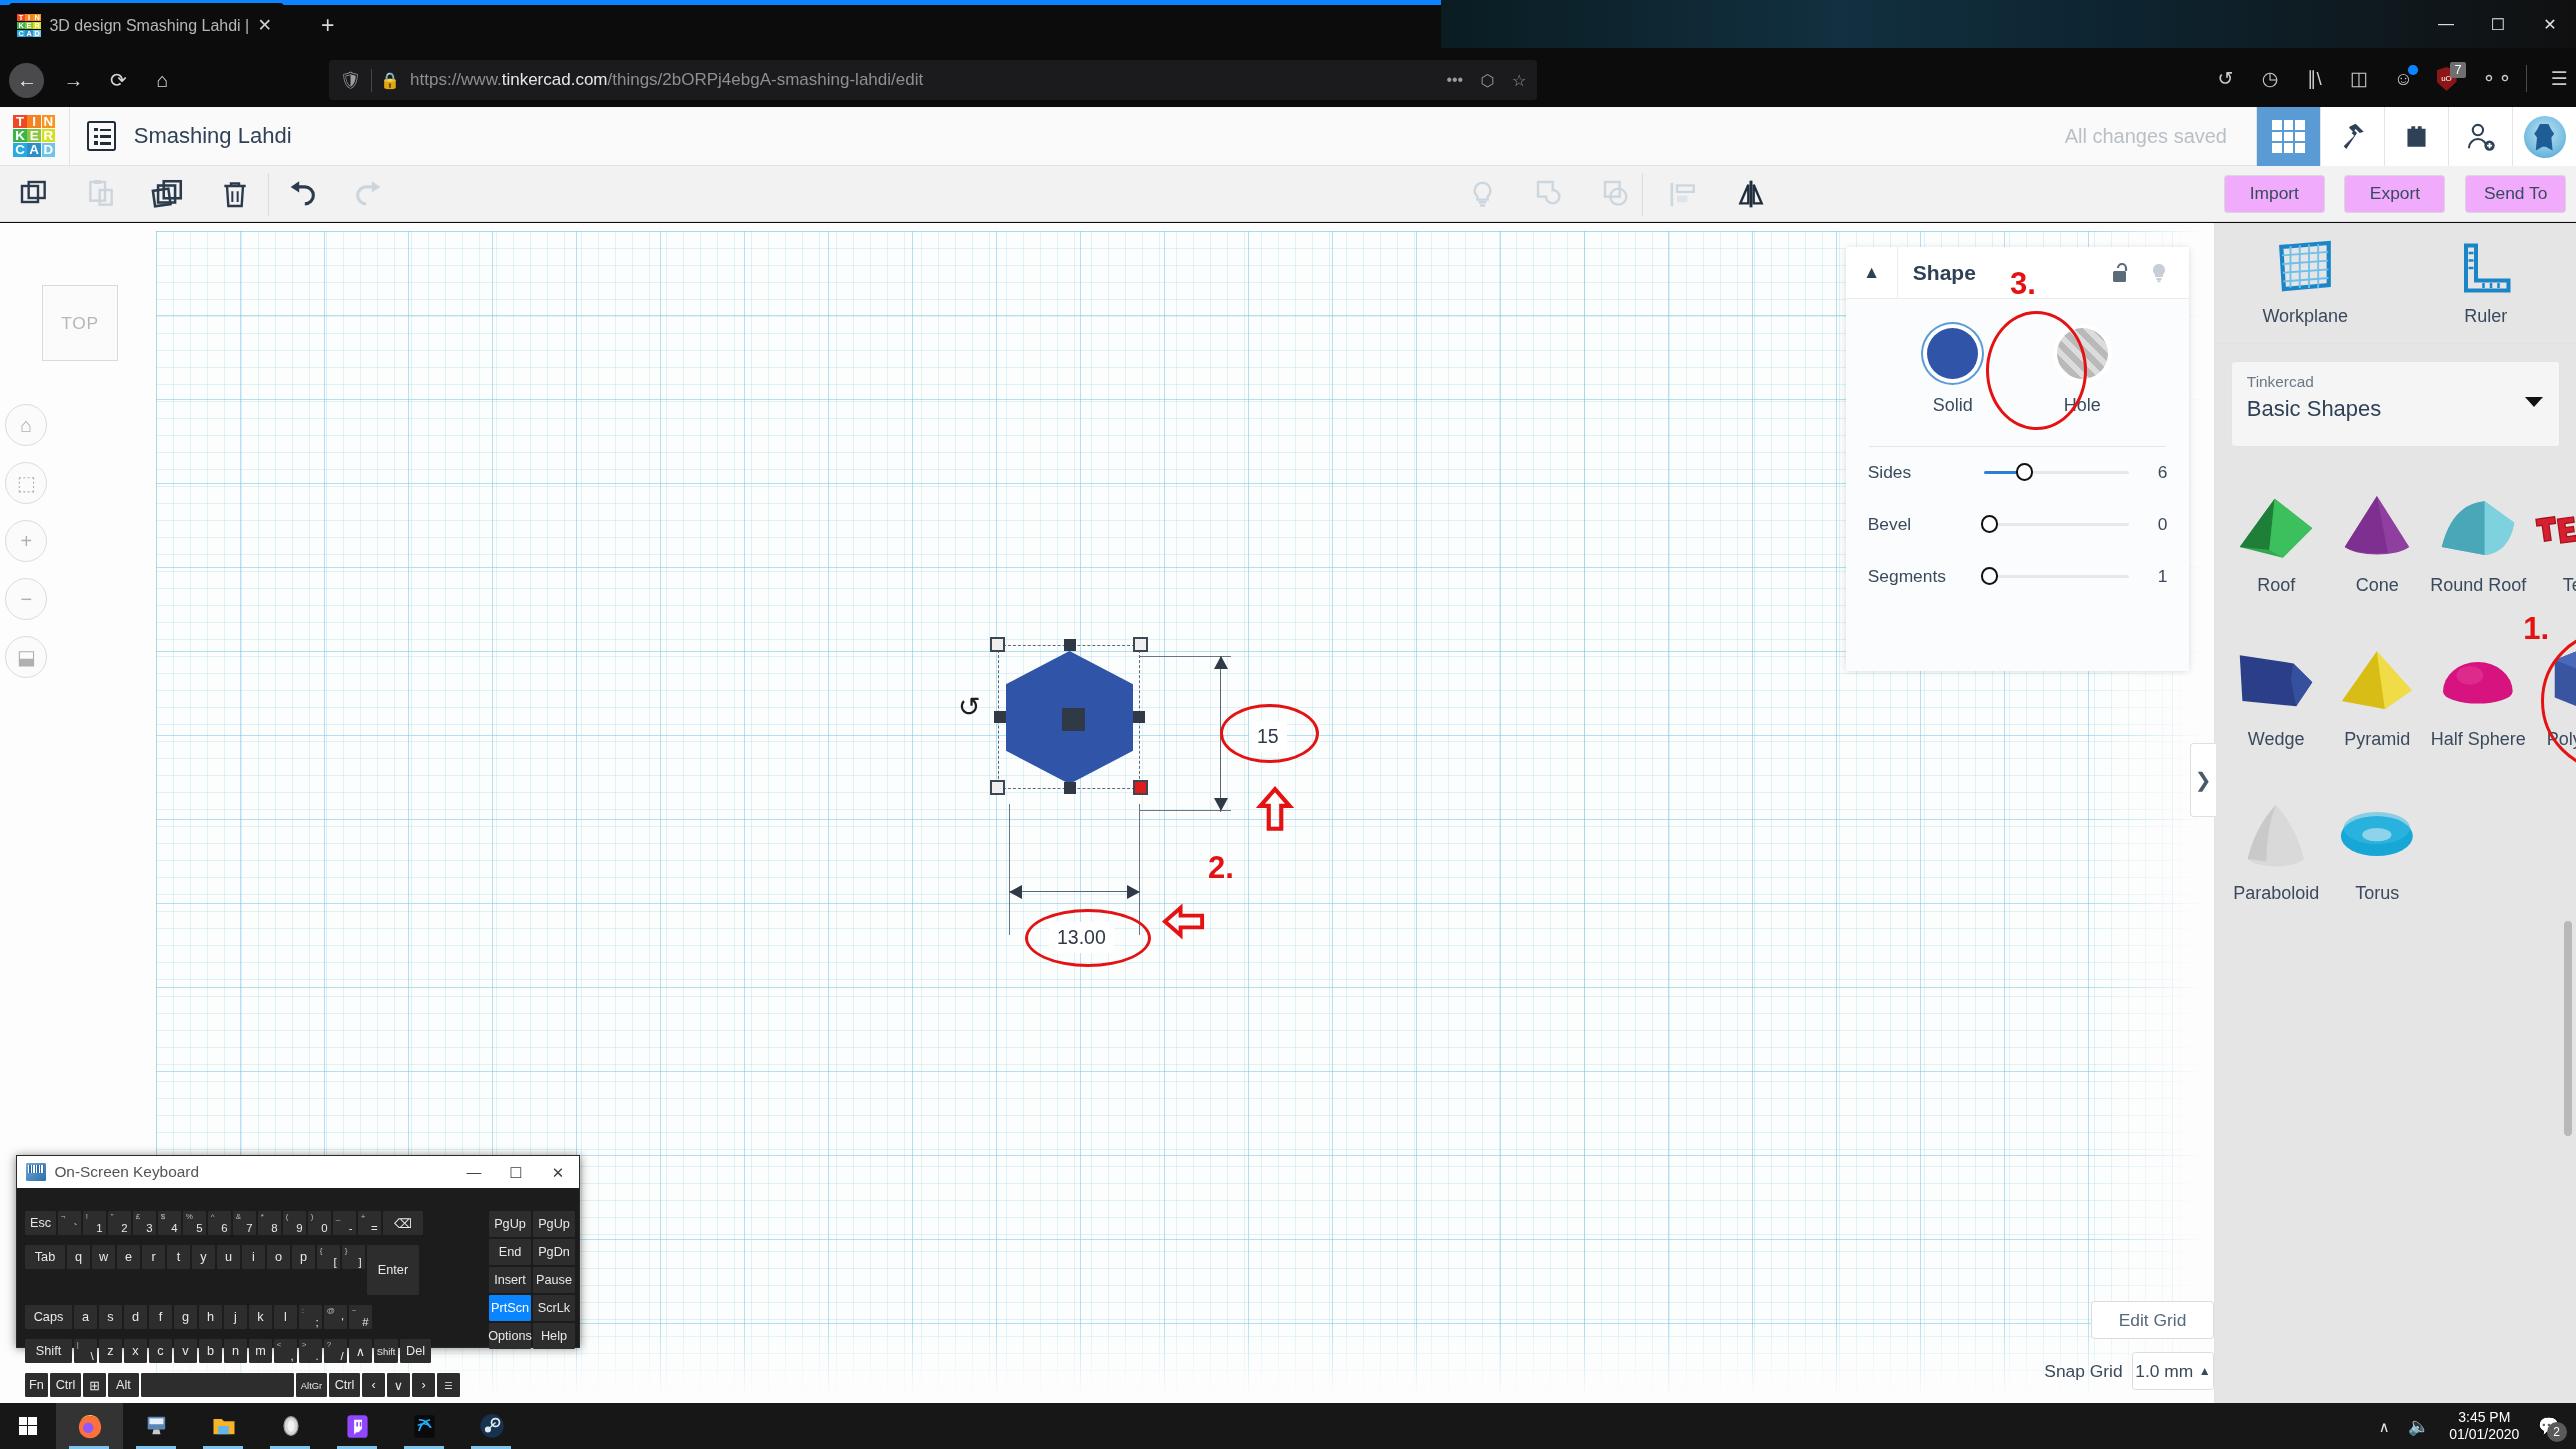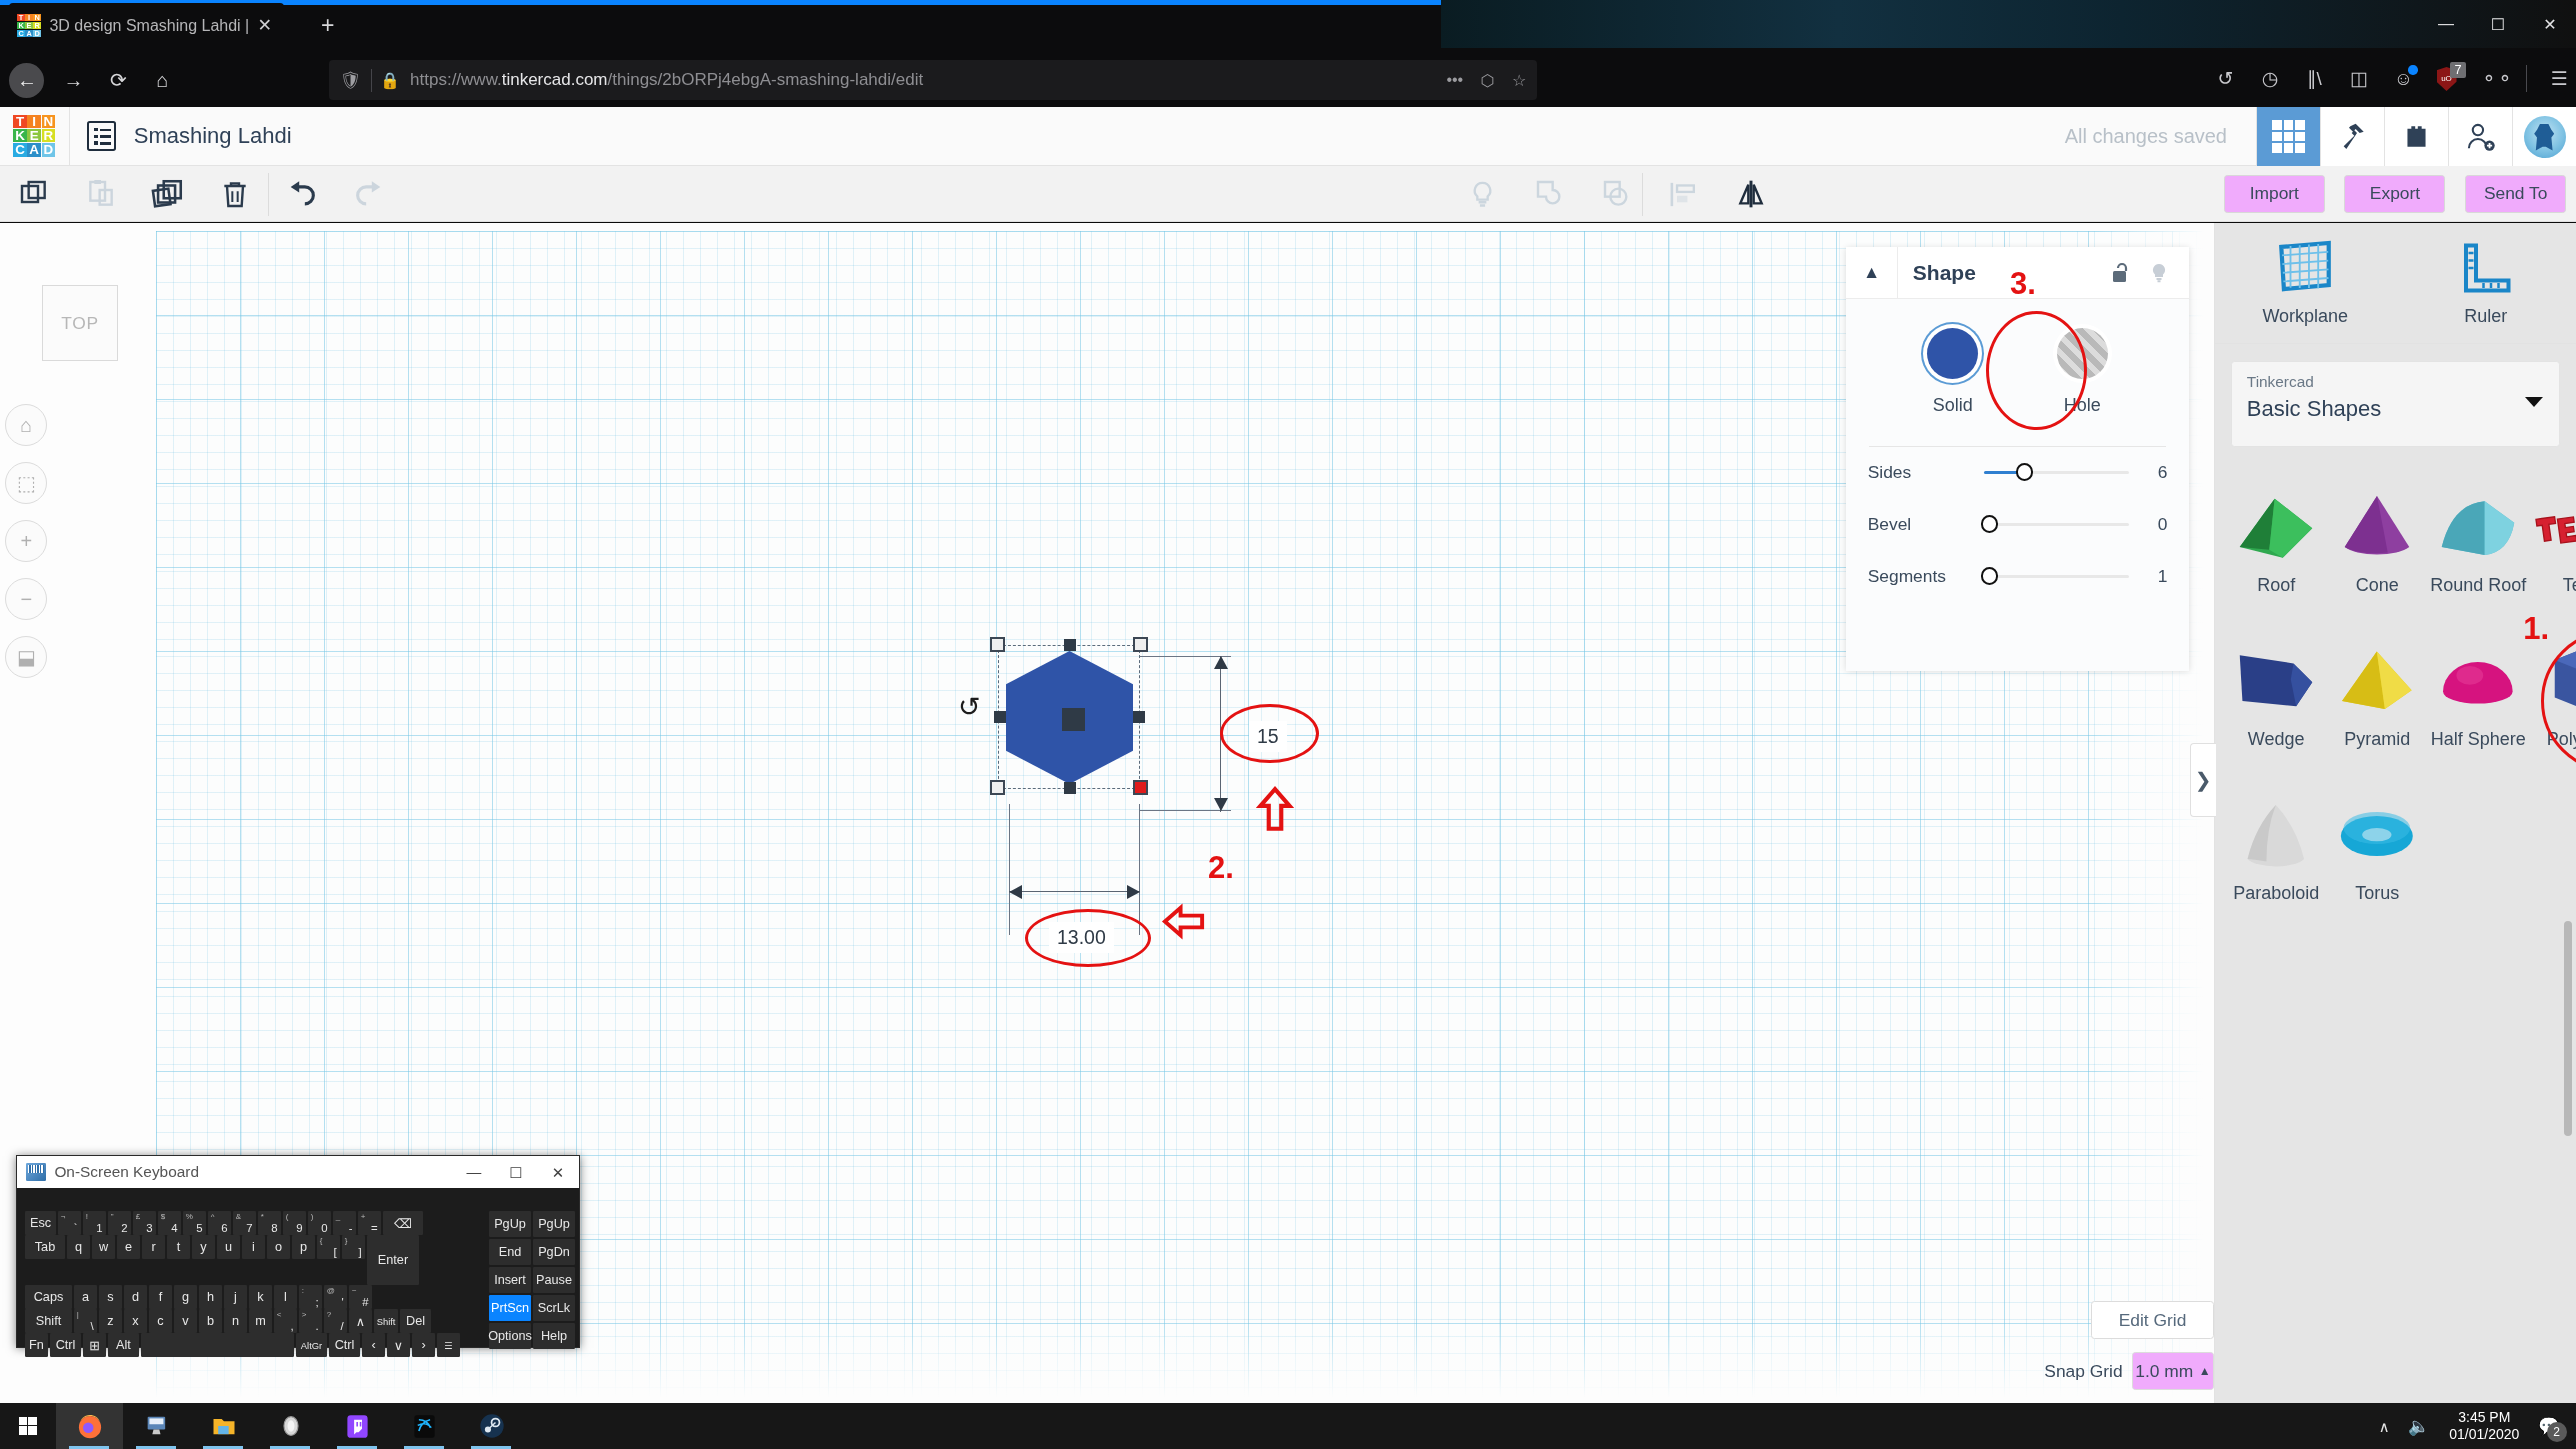--- a/index.html
+++ b/index.html
@@ -182,31 +182,31 @@
   .sb-thumb { width:101px; height:87px; display:flex; align-items:center; justify-content:center;}
   .sb-scroll { position:absolute; right:4px; top:698px; width:8px; height:215px; background:#b8b8b8; border-radius:4px;}
   .sb-collapse { position:absolute; left:2190px; top:743px; width:25.5px; height:74px; background:#fff; border:0.7px solid #e0e0e0; border-right:none;
      display:flex; align-items:center; justify-content:center; color:#4a5a6a; font-size:20px; border-radius:4px 0 0 4px;}
 
   
   .gridctl { position:absolute; left:2006px; top:1301px; width:208px; }
   .gc-editgrid { margin-left:auto; width:123px; height:38px; border:0.7px solid #dcdcdc; border-radius:3.4px; background:#fff; color:#56697c; font-size:17.4px; display:flex; align-items:center; justify-content:center;}
   .gc-snaprow { display:flex; align-items:center; justify-content:flex-end; gap:9.4px; margin-top:13.4px;}
   .gc-snaplabel { font-size:17.4px; color:#3a4a5c;}
-  .gc-snapval { width:82px; height:38px; border:0.7px solid #dcdcdc; border-radius:3.4px; background:#f0abfc; color:#3a4a5c; font-size:17.4px; display:flex; align-items:center; justify-content:center; gap:5.4px;}
+  .gc-snapval { width:82px; height:38px; border:0.7px solid #dcdcdc; border-radius:3.4px; background:#ffffff; color:#3a4a5c; font-size:17.4px; display:flex; align-items:center; justify-content:center; gap:5.4px;}
 
   
   .osk { position:absolute; left:16px; top:1155px; width:564px; height:193px; background:#1c1c1c; border:0.7px solid #2a2a2a; box-shadow:0 1.3px 9.4px rgba(0,0,0,.5);}
   .osk-title { height:32px; background:#fff; display:flex; align-items:center; padding-left:9.4px; }
   .osk-ico { width:20px; height:17.4px; background:linear-gradient(135deg,#6fa8dc,#2f6ea8); border-radius:1.3px; margin-right:8px; position:relative;}
   .osk-ico::after{content:""; position:absolute; left:2px; top:2px; width:16px; height:8px; background:repeating-linear-gradient(90deg,#fff 0 1.3px, #2f6ea8 1.3px 2.7px);}
   .osk-name { font-size:15.4px; color:#555; flex:1; }
   .osk-wc { width:42px; height:32px; display:flex; align-items:center; justify-content:center; color:#444; font-size:14.8px;}
   .osk-body { padding:23px 4px 5.4px 4px; }
-  .osk-row { display:flex; gap:2px; margin-bottom:0; padding-left:4px;}
+  .osk-row { display:flex; gap:2px; margin-bottom:10px; padding-left:4px;}
   .key { background:#2d2d2d; color:#e8e8e8; border-radius:1.3px; height:24px; min-width:23px; display:flex; align-items:center; justify-content:center; font-size:12.7px; position:relative; padding:0 2.7px;}
   .key .sup { position:absolute; left:2.7px; top:0.7px; font-size:8px; color:#b9b9b9;}
   .key .sub { position:absolute; right:3.4px; bottom:0.7px; font-size:11.4px;}
   .key.w46{min-width:31px;} .key.w60{min-width:40px;} .key.w70{min-width:47px;}
   .key.space{min-width:153px;} .key.enter{min-width:52px; height:50px;}
   .key.small{font-size:9.4px;}
   .osk-right { position:absolute; right:4px; top:55px; display:grid; grid-template-columns:42px 42px; gap:2px;}
   .key.blue { background:#0a84ff; color:#fff; }
   .key.navk { height:26px; min-width:42px; font-size:12.7px;}
 

